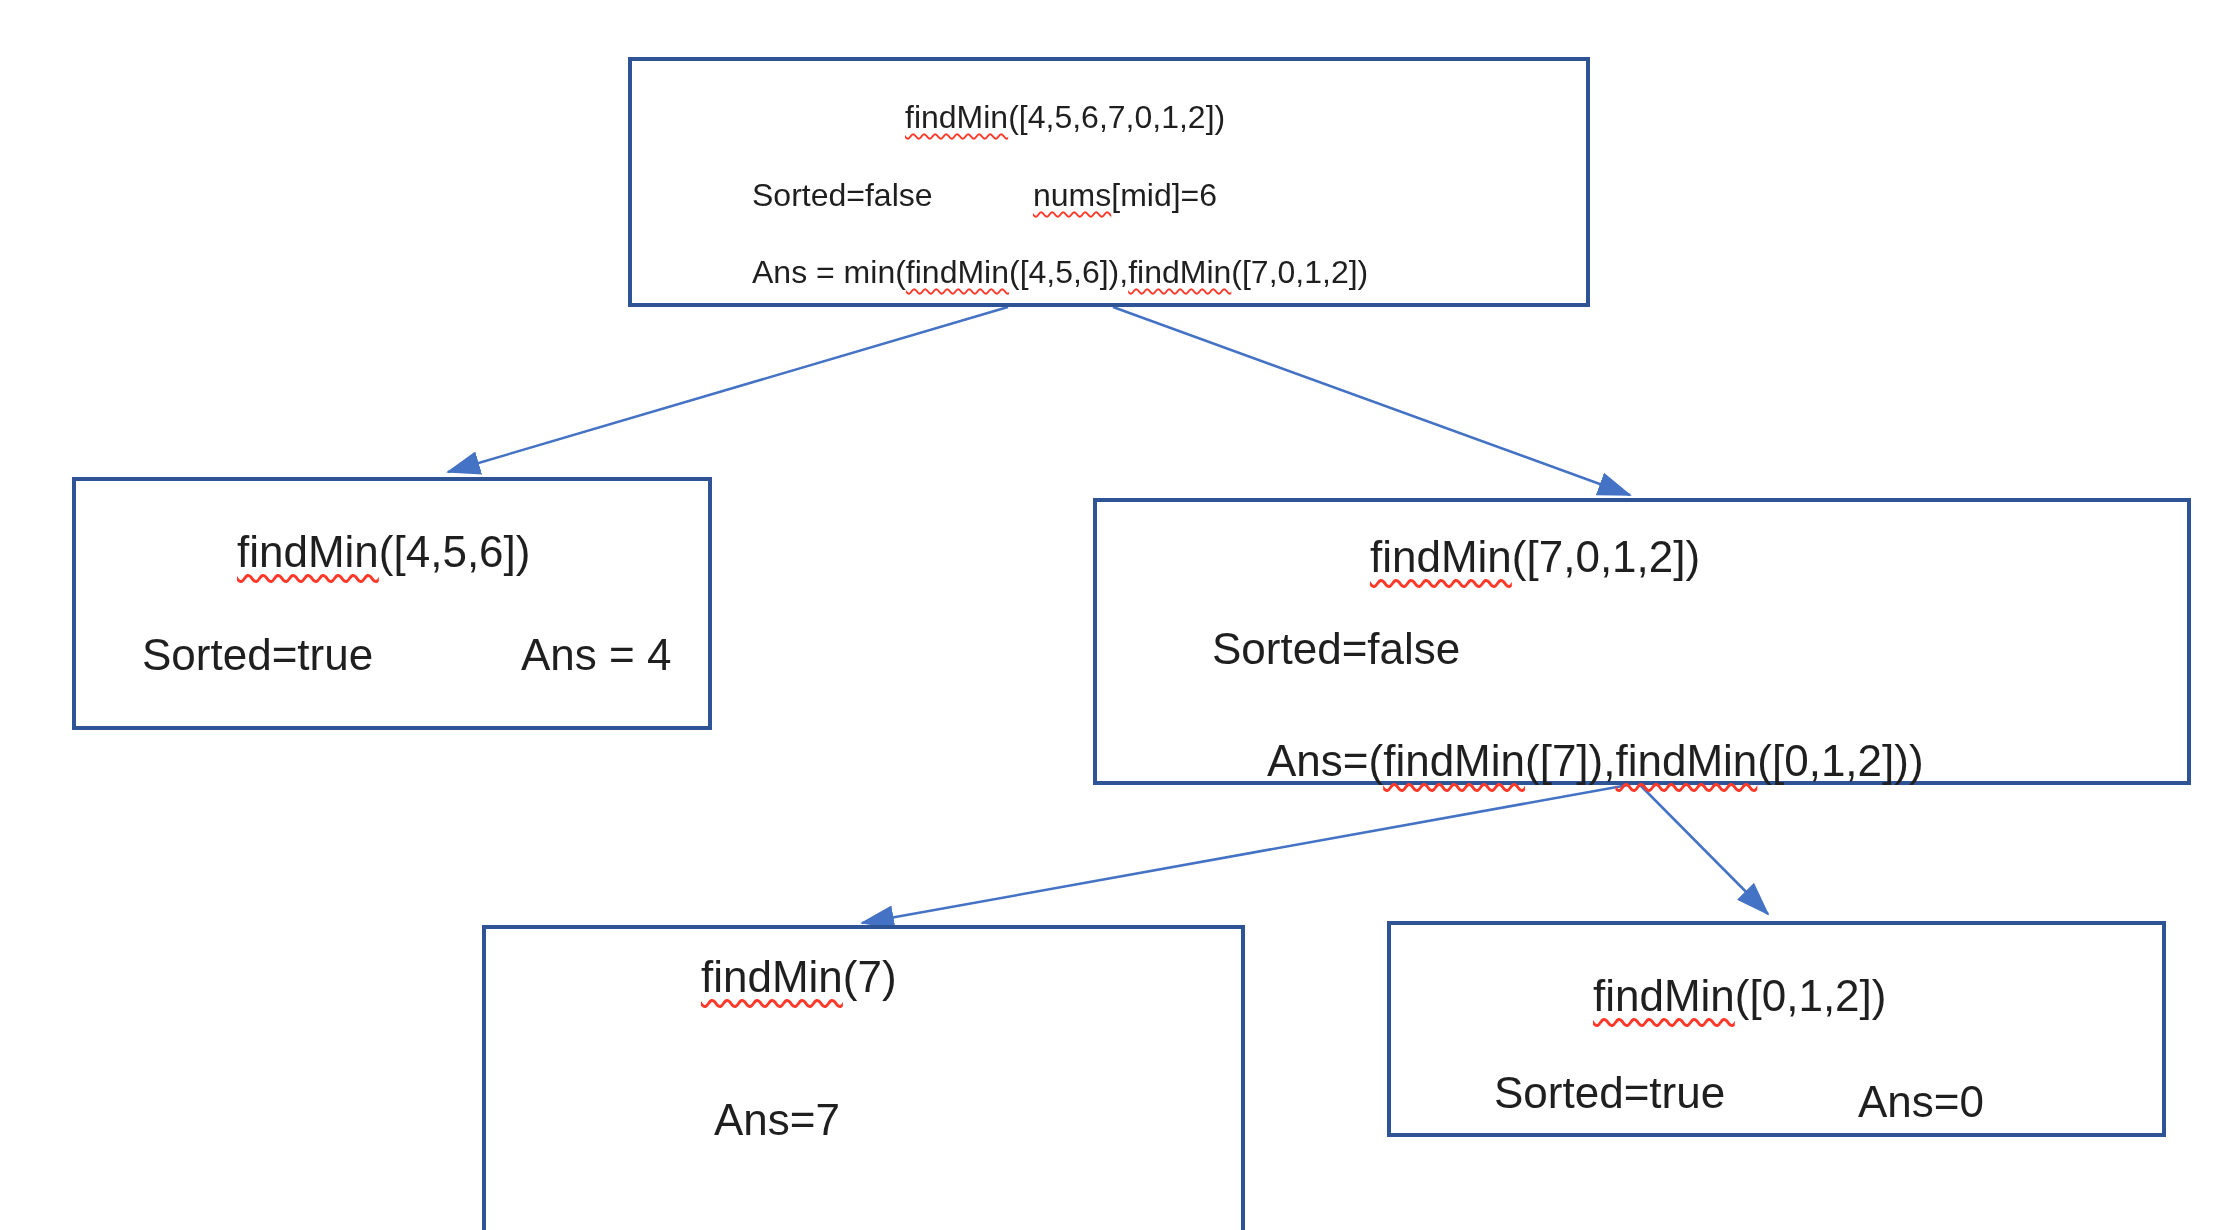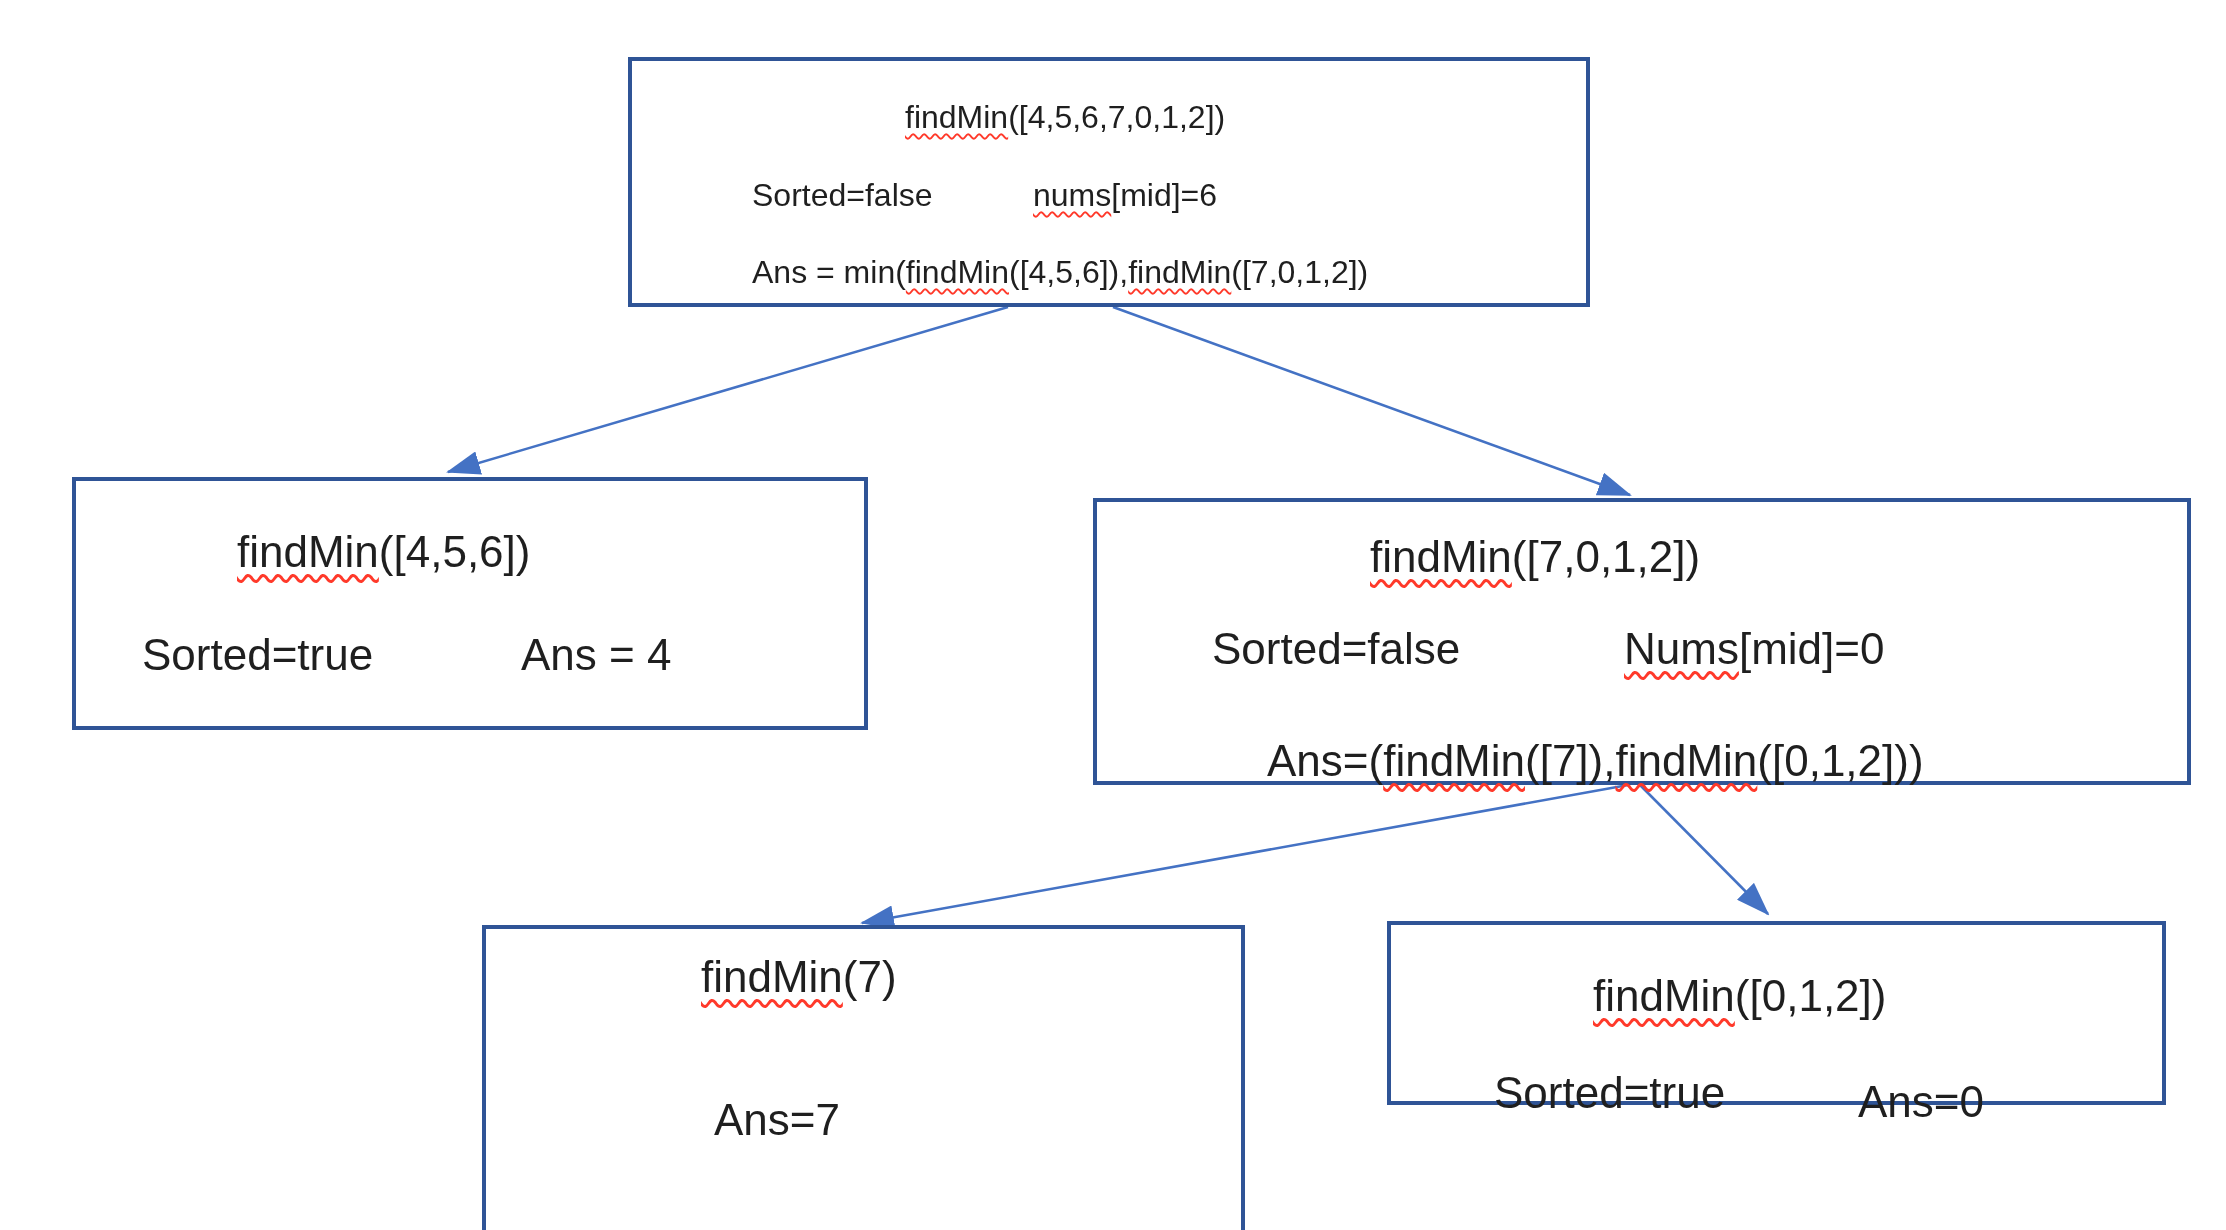--- a/index.html
+++ b/index.html
@@ -65,49 +65,46 @@
     </div>
     <div class="line" style="left:120px;top:114px;">Sorted=false</div>
     <div class="line" style="left:401px;top:114px;">
       <span class="sq">nums</span><span>[mid]=6</span>
     </div>
     <div class="line" style="left:120px;top:191px;">
       <span>Ans = min(</span><span class="sq">findMin</span><span>([4,5,6]),</span><span class="sq">findMin</span><span>([7,0,1,2])</span>
     </div>
   </div>
 
-  <div class="box f-side" style="left:72px;top:477px;width:796px;height:253px;">
+  <div class="box f-side" style="left:72px;top:477px;width:640px;height:253px;">
     <div class="line" style="left:161px;top:44px;">
       <span class="sq">findMin</span><span>([4,5,6])</span>
     </div>
     <div class="line" style="left:66px;top:147px;">Sorted=true</div>
     <div class="line" style="left:445px;top:147px;">Ans = 4</div>
   </div>
 
   <div class="box f-side" style="left:1093px;top:498px;width:1098px;height:287px;">
     <div class="line" style="left:273px;top:28px;">
       <span class="sq">findMin</span><span>([7,0,1,2])</span>
     </div>
     <div class="line" style="left:115px;top:120px;">Sorted=false</div>
-    <div class="line" style="left:527px;top:120px;">
-      <span class="sq">Nums</span><span>[mid]=0</span>
-    </div>
     <div class="line" style="left:170px;top:200px;margin-top:32px;">
       <span>Ans=(</span><span class="sq">findMin</span><span>([7]),</span><span class="sq">findMin</span><span>([0,1,2]))</span>
     </div>
   </div>
 
   <div class="box f-side" style="left:482px;top:925px;width:763px;height:319px;">
     <div class="line" style="left:215px;top:21px;">
       <span class="sq">findMin</span><span>(7)</span>
     </div>
     <div class="line" style="left:228px;top:136px;margin-top:28px;">Ans=7</div>
   </div>
 
-  <div class="box f-side" style="left:1387px;top:921px;width:779px;height:184px;">
+  <div class="box f-side" style="left:1387px;top:921px;width:779px;height:216px;">
     <div class="line" style="left:202px;top:44px;">
       <span class="sq">findMin</span><span>([0,1,2])</span>
     </div>
     <div class="line" style="left:103px;top:141px;">Sorted=true</div>
     <div class="line" style="left:467px;top:150px;">Ans=0</div>
   </div>
 
 </div>
 
 </body></html>

